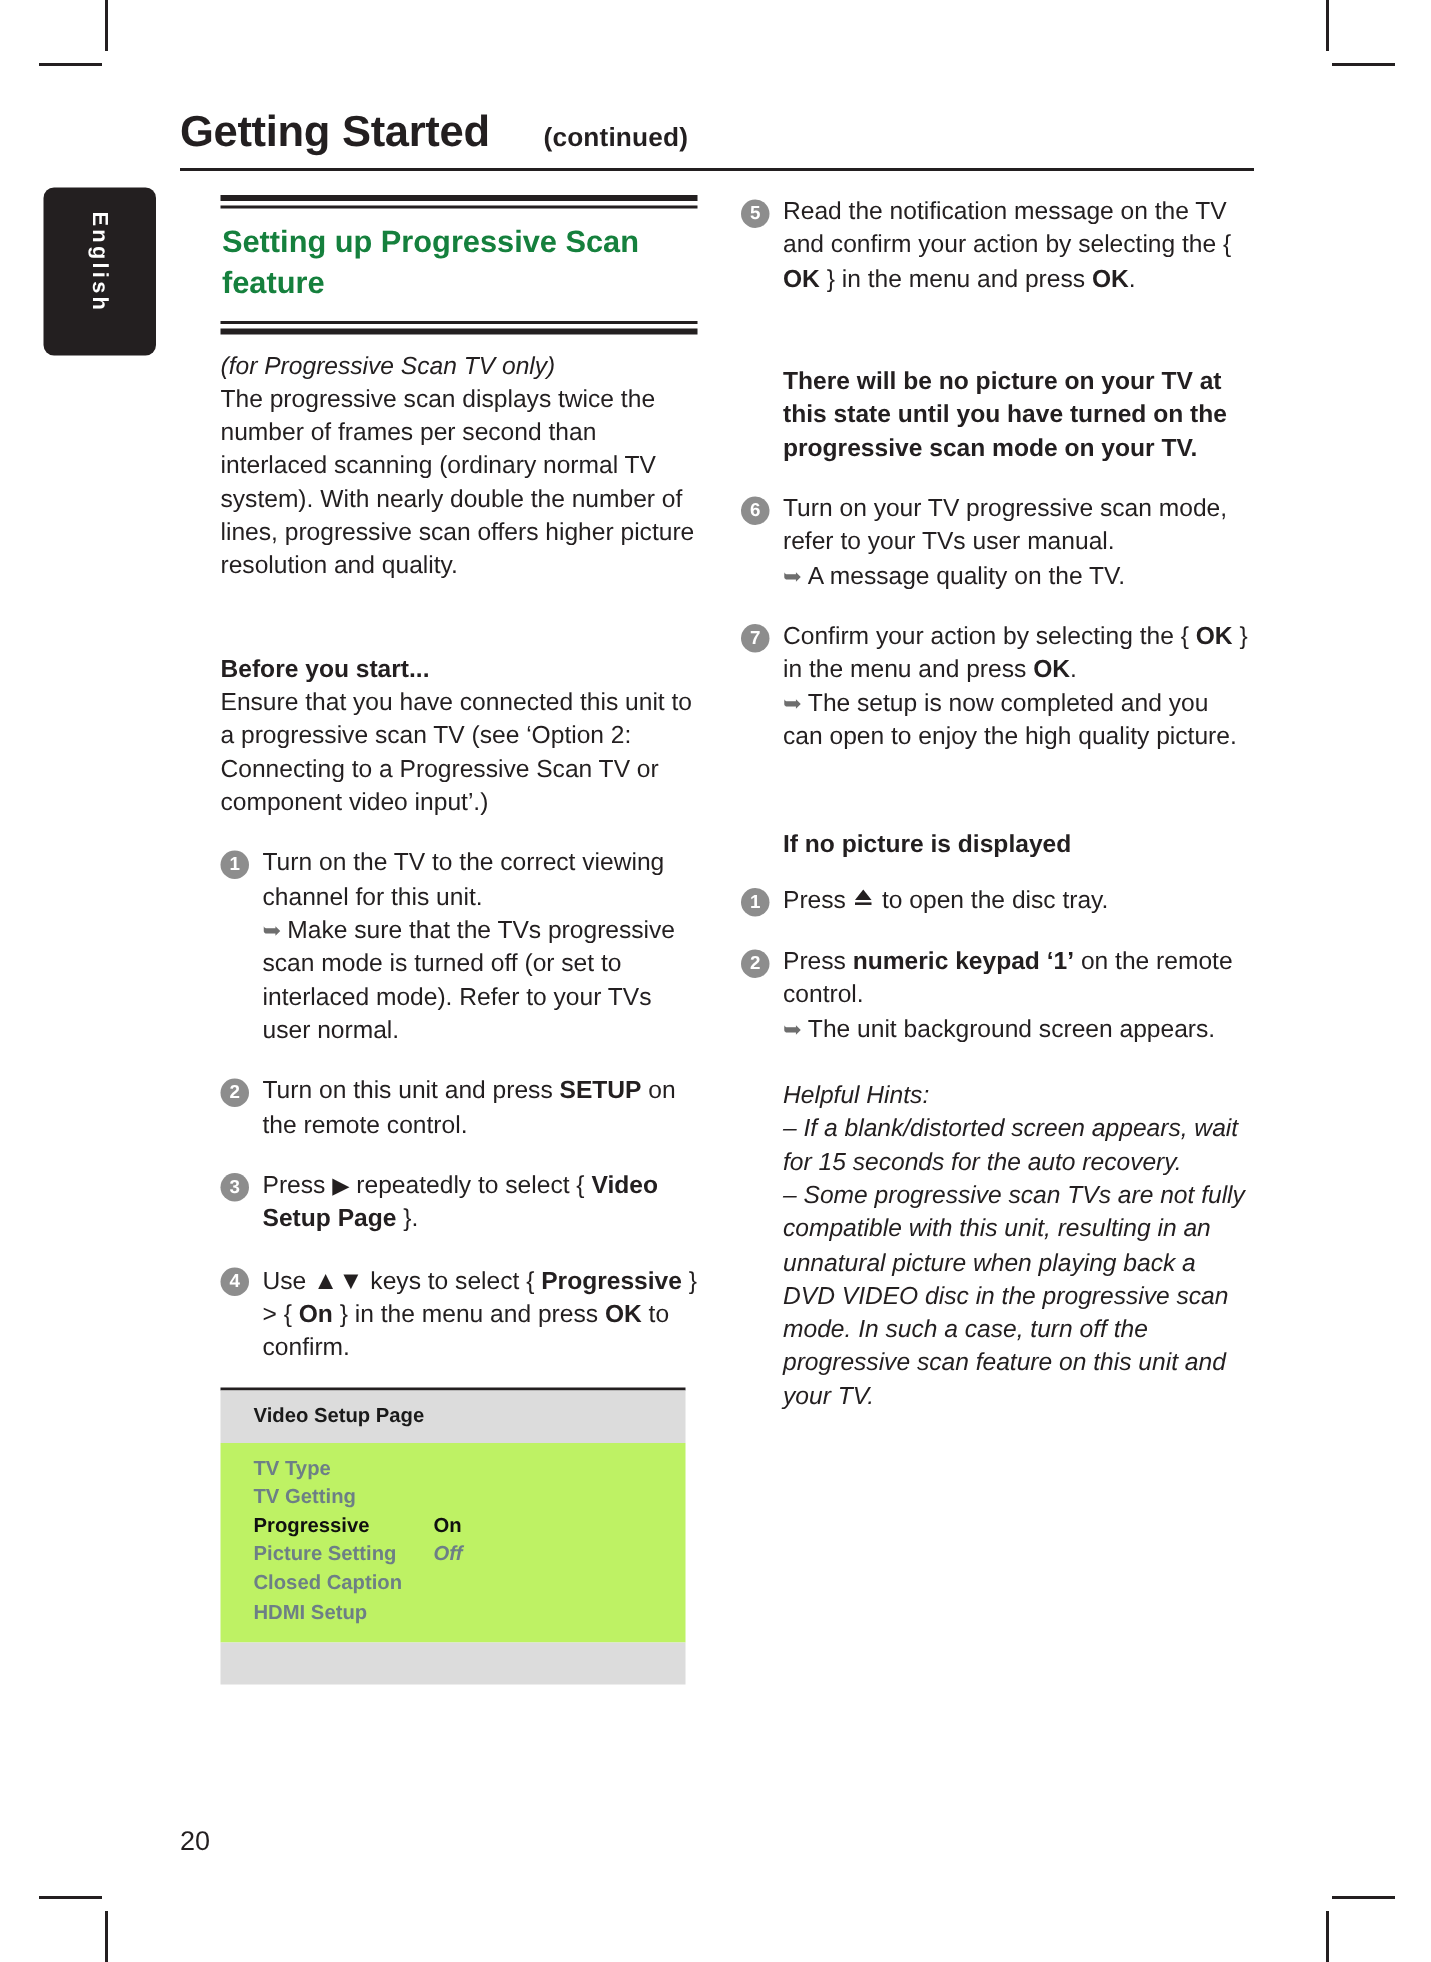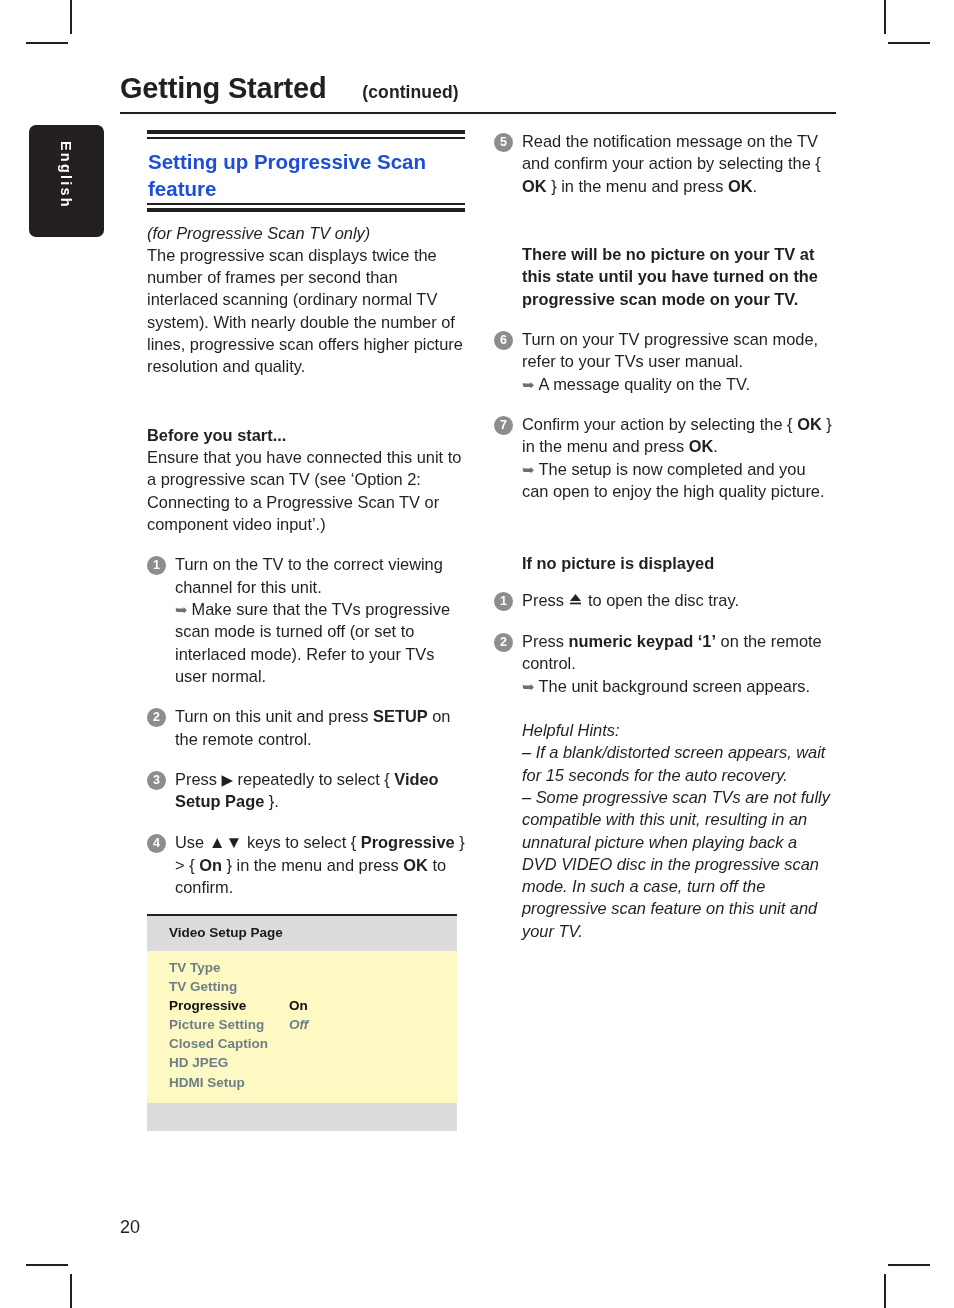--- a/index.html
+++ b/index.html
@@ -99,22 +99,22 @@
   .col-right { left: 494px; width: 342px; }
 
   
   .sec-rule-thick { height: 4px; background: #231f20; }
   .sec-rule-thin  { height: 1.5px; background: #231f20; }
   .sec-gap-sm     { height: 3px; }
   .sec-title {
     font-size: 20.5px;
     font-weight: bold;
     line-height: 1.33;
-    padding: 9px 0 1px 1px;
-    color: #1d4ed8;
+    padding: 9px 0 12px 1px;
+    color: #15803d;
   }
 
   p { margin: 0; }
   .ital { font-style: italic; }
   .bold { font-weight: bold; margin-top: 28px; }
   .spacer-sm { height: 10px; }
   .spacer-md { height: 18px; }
   .spacer-lg { height: 22px; }
 
   
@@ -158,21 +158,21 @@
   }
   .menu-head {
     background: #dcdcdc;
     padding: 8px 0 8px 22px;
     font-size: 13.5px;
     font-weight: bold;
     color: #1a1a1a;
     font-family: "Liberation Sans", sans-serif;
   }
   .menu-body {
-    background: #fef9c3;
+    background: #bef264;
     padding: 7px 0 11px 22px;
   }
   .menu-row {
     display: flex;
     font-size: 13.5px;
     line-height: 1.42;
     font-weight: bold;
     color: #6d7f86;
   }
   .menu-row.active { color: #101010; }
@@ -273,24 +273,20 @@
       </div>
       <div class="menu-row">
         <span class="m-label">Picture Setting</span>
         <span class="m-value dim">Off</span>
       </div>
       <div class="menu-row">
         <span class="m-label">Closed Caption</span>
         <span class="m-value dim"></span>
       </div>
       <div class="menu-row">
-        <span class="m-label">HD JPEG</span>
-        <span class="m-value dim"></span>
-      </div>
-      <div class="menu-row">
         <span class="m-label">HDMI Setup</span>
         <span class="m-value dim"></span>
       </div>
     </div>
     <div class="menu-foot"></div>
   </div>
 
 </div>
 
 <div class="col col-right">

